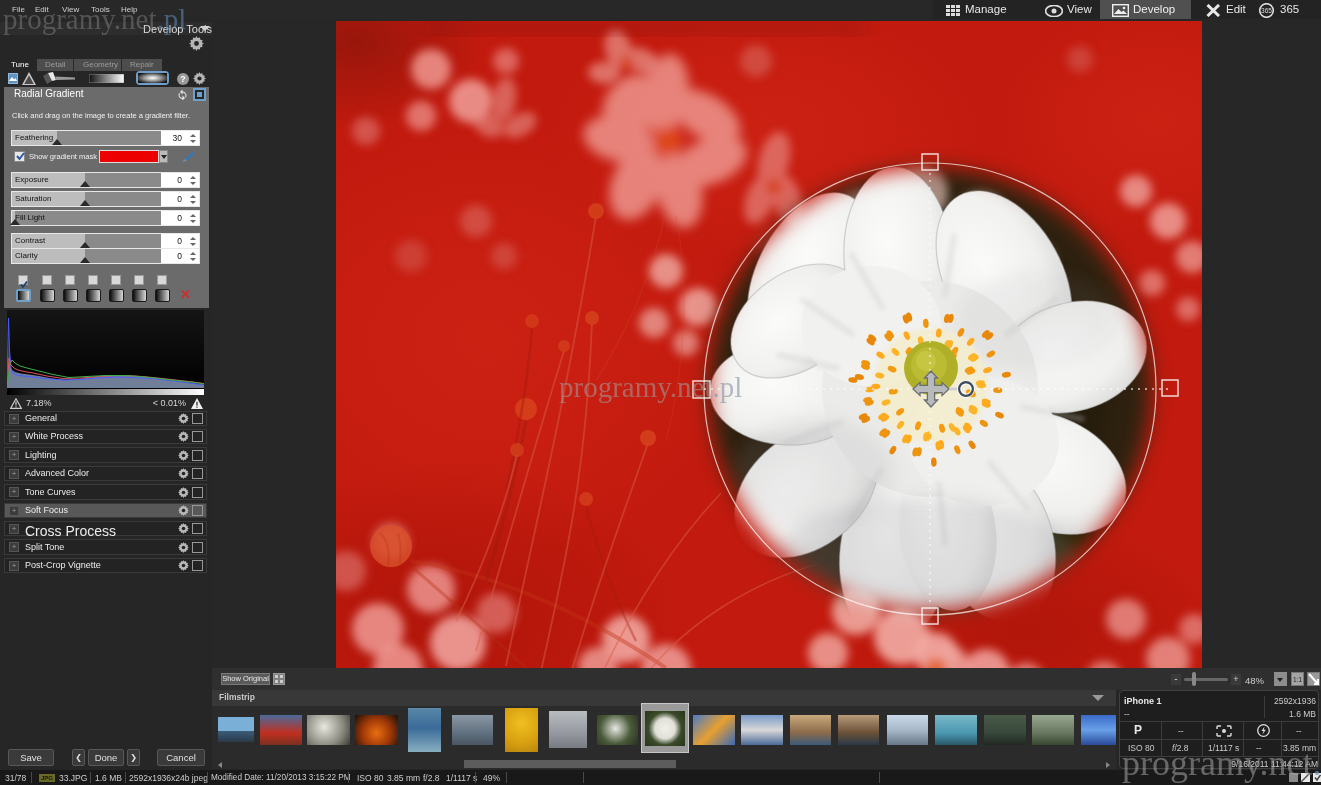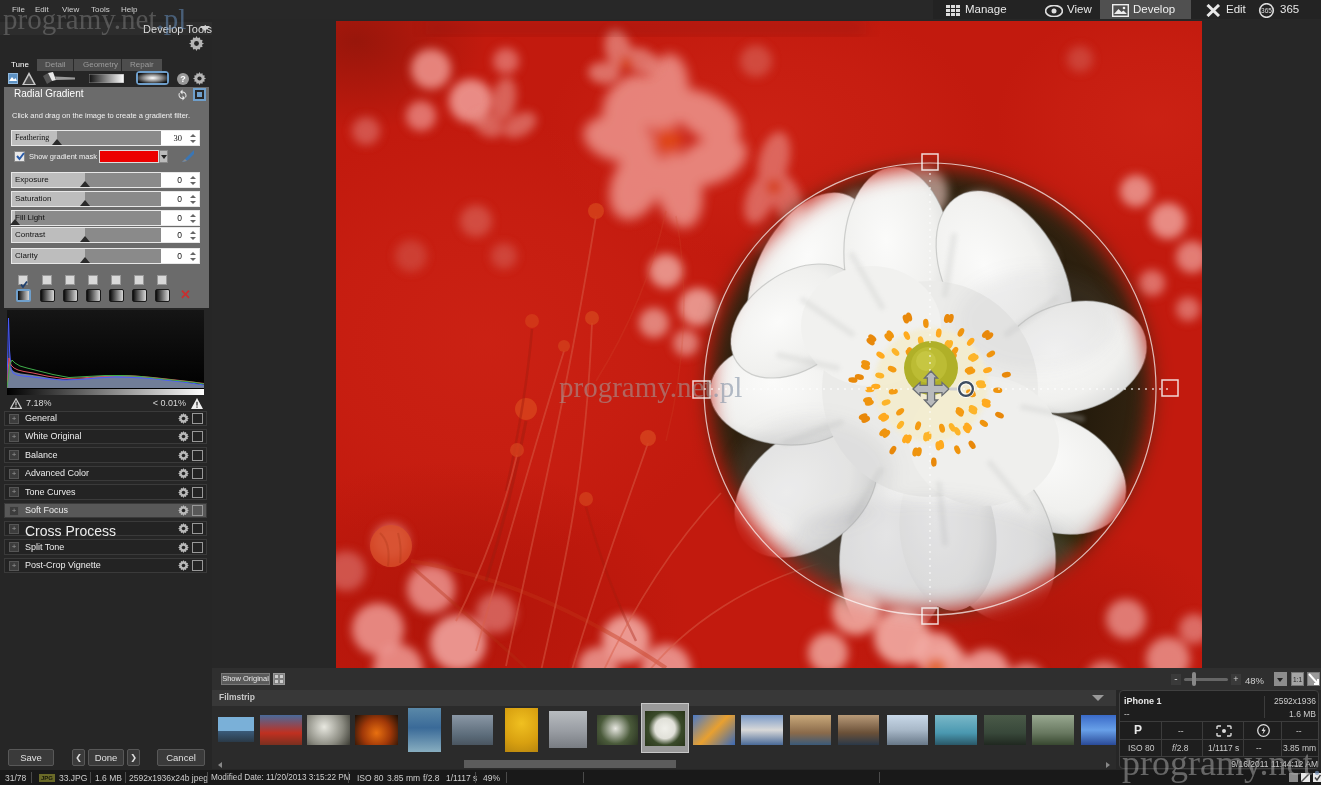--- a/index.html
+++ b/index.html
@@ -456,21 +456,21 @@
 
 <div class="abs" style="left:4px;top:87px;width:205px;height:221px;background:#6b6b6b" id="graypanel">
  <div class="abs" style="left:10px;top:1px;font-size:10px;color:#fff">Radial Gradient</div>
  <svg class="abs" style="left:172px;top:2px" width="13" height="12" viewBox="0 0 24 24">
         <path fill="#e8e8e8" d="M12 4V1L7 6l5 5V7c3.3 0 6 2.7 6 6 0 1-.3 2-.7 2.8l1.5 1.5C19.5 16 20 14.6 20 13c0-4.4-3.6-8-8-8zm0 14c-3.3 0-6-2.7-6-6 0-1 .3-2 .7-2.8L5.2 7.7C4.5 9 4 10.4 4 12c0 4.4 3.6 8 8 8v3l5-5-5-5v4z"></path>
       </svg>
  <div class="abs" style="left:189px;top:1px;width:13px;height:13px;background:#262626;border:2px solid #6f9fcb"></div>
  <div class="abs" style="left:193px;top:5px;width:5px;height:5px;background:#6f9fcb"></div>
  <div class="abs" style="left:8px;top:24px;font-size:7.5px;color:#f0f0f0">Click and drag on the image to create a gradient filter.</div>
  <div id="sliders">
-        <div class="abs" style="left: 7px; top: 43px; width: 189px; height: 16px; background: rgb(138, 138, 138); border: 1px solid rgb(232, 232, 232); font-family: Liberation Serif, serif;">
+        <div class="abs" style="left: 7px; top: 43px; width: 189px; height: 16px; background: rgb(138, 138, 138); border: 1px solid rgb(232, 232, 232);">
           <div class="abs" style="left:0;top:0;width:45px;height:14px;background:#bdbdbd"></div>
           <div class="abs" style="left:3px;top:2px;font-size:8px;color:#111">Feathering</div>
           <div class="abs" style="left:149px;top:0;width:38px;height:14px;background:#fff"></div>
           <div class="abs" style="left:150px;top:2px;width:20px;font-size:8.5px;color:#111;text-align:right">30</div>
           <div class="abs" style="left:40px;top:8px;width:0;height:0;border-left:5px solid transparent;border-right:5px solid transparent;border-bottom:6px solid #2a2a2a"></div>
           <svg class="abs" style="left:178px;top:3px" width="6" height="9">
             <path d="M3 0 L6 3 L0 3 Z" fill="#666"></path>
             <path d="M3 9 L6 6 L0 6 Z" fill="#666"></path>
           </svg>
         </div>
@@ -500,21 +500,21 @@
           <div class="abs" style="left:0;top:0;width:3px;height:14px;background:#bdbdbd"></div>
           <div class="abs" style="left:3px;top:2px;font-size:8px;color:#111">Fill Light</div>
           <div class="abs" style="left:149px;top:0;width:38px;height:14px;background:#fff"></div>
           <div class="abs" style="left:150px;top:2px;width:20px;font-size:8.5px;color:#111;text-align:right">0</div>
           <div class="abs" style="left:-2px;top:8px;width:0;height:0;border-left:5px solid transparent;border-right:5px solid transparent;border-bottom:6px solid #2a2a2a"></div>
           <svg class="abs" style="left:178px;top:3px" width="6" height="9">
             <path d="M3 0 L6 3 L0 3 Z" fill="#666"></path>
             <path d="M3 9 L6 6 L0 6 Z" fill="#666"></path>
           </svg>
         </div>
-        <div class="abs" style="left: 7px; top: 140px; width: 189px; height: 16px; background: rgb(138, 138, 138); border: 1px solid rgb(232, 232, 232); padding-left: 16px;">
+        <div class="abs" style="left: 7px; top: 146px; width: 189px; height: 16px; background: rgb(138, 138, 138); border: 1px solid rgb(232, 232, 232); padding-left: 16px;">
           <div class="abs" style="left:0;top:0;width:73px;height:14px;background:#bdbdbd"></div>
           <div class="abs" style="left:3px;top:2px;font-size:8px;color:#111">Contrast</div>
           <div class="abs" style="left:149px;top:0;width:38px;height:14px;background:#fff"></div>
           <div class="abs" style="left:150px;top:2px;width:20px;font-size:8.5px;color:#111;text-align:right">0</div>
           <div class="abs" style="left:68px;top:8px;width:0;height:0;border-left:5px solid transparent;border-right:5px solid transparent;border-bottom:6px solid #2a2a2a"></div>
           <svg class="abs" style="left:178px;top:3px" width="6" height="9">
             <path d="M3 0 L6 3 L0 3 Z" fill="#666"></path>
             <path d="M3 9 L6 6 L0 6 Z" fill="#666"></path>
           </svg>
         </div>
@@ -738,30 +738,30 @@
       <div class="abs" style="left:4px;top:2px;width:10px;height:10px;background:#3c3c3c;border:1px solid #565656;color:#999;font-size:8px;line-height:8px;text-align:center">+</div>
       <div class="abs" style="left:20px;top:1.5px;font-size:9px;color:#ececec">General</div>
       <svg class="abs" style="left:173px;top:1.5px" width="11" height="11" viewBox="0 0 16 16">
         <path fill="#b8b8b8" d="M8 0l1.2 2.2 2.5-.7.3 2.5 2.5.3-.7 2.5L16 8l-2.2 1.2.7 2.5-2.5.3-.3 2.5-2.5-.7L8 16l-1.2-2.2-2.5.7-.3-2.5-2.5-.3.7-2.5L0 8l2.2-1.2-.7-2.5 2.5-.3.3-2.5 2.5.7z"></path>
         <circle cx="8" cy="8" r="2.6" fill="#232323"></circle>
       </svg>
       <div class="abs" style="left:187px;top:1.5px;width:11px;height:11px;border:1.5px solid #989898"></div>
     </div>
     <div class="abs" style="left: 4px; top: 428.9px; width: 203px; height: 15.5px; border: 1px solid rgb(58, 58, 58); background: rgb(35, 35, 35);">
       <div class="abs" style="left:4px;top:2px;width:10px;height:10px;background:#3c3c3c;border:1px solid #565656;color:#999;font-size:8px;line-height:8px;text-align:center">+</div>
-      <div class="abs" style="left:20px;top:1.5px;font-size:9px;color:#ececec">White Original</div>
+      <div class="abs" style="left:20px;top:1.5px;font-size:9px;color:#ececec">White Process</div>
       <svg class="abs" style="left:173px;top:1.5px" width="11" height="11" viewBox="0 0 16 16">
         <path fill="#b8b8b8" d="M8 0l1.2 2.2 2.5-.7.3 2.5 2.5.3-.7 2.5L16 8l-2.2 1.2.7 2.5-2.5.3-.3 2.5-2.5-.7L8 16l-1.2-2.2-2.5.7-.3-2.5-2.5-.3.7-2.5L0 8l2.2-1.2-.7-2.5 2.5-.3.3-2.5 2.5.7z"></path>
         <circle cx="8" cy="8" r="2.6" fill="#232323"></circle>
       </svg>
       <div class="abs" style="left:187px;top:1.5px;width:11px;height:11px;border:1.5px solid #989898"></div>
     </div>
     <div class="abs" style="left: 4px; top: 447.3px; width: 203px; height: 15.5px; border: 1px solid rgb(58, 58, 58); background: rgb(35, 35, 35);">
       <div class="abs" style="left:4px;top:2px;width:10px;height:10px;background:#3c3c3c;border:1px solid #565656;color:#999;font-size:8px;line-height:8px;text-align:center">+</div>
-      <div class="abs" style="left:20px;top:1.5px;font-size:9px;color:#ececec">Balance</div>
+      <div class="abs" style="left:20px;top:1.5px;font-size:9px;color:#ececec">Lighting</div>
       <svg class="abs" style="left:173px;top:1.5px" width="11" height="11" viewBox="0 0 16 16">
         <path fill="#b8b8b8" d="M8 0l1.2 2.2 2.5-.7.3 2.5 2.5.3-.7 2.5L16 8l-2.2 1.2.7 2.5-2.5.3-.3 2.5-2.5-.7L8 16l-1.2-2.2-2.5.7-.3-2.5-2.5-.3.7-2.5L0 8l2.2-1.2-.7-2.5 2.5-.3.3-2.5 2.5.7z"></path>
         <circle cx="8" cy="8" r="2.6" fill="#232323"></circle>
       </svg>
       <div class="abs" style="left:187px;top:1.5px;width:11px;height:11px;border:1.5px solid #989898"></div>
     </div>
     <div class="abs" style="left: 4px; top: 465.7px; width: 203px; height: 15.5px; border: 1px solid rgb(58, 58, 58); background: rgb(35, 35, 35);">
       <div class="abs" style="left:4px;top:2px;width:10px;height:10px;background:#3c3c3c;border:1px solid #565656;color:#999;font-size:8px;line-height:8px;text-align:center">+</div>
       <div class="abs" style="left:20px;top:1.5px;font-size:9px;color:#ececec">Advanced Color</div>
       <svg class="abs" style="left:173px;top:1.5px" width="11" height="11" viewBox="0 0 16 16">

